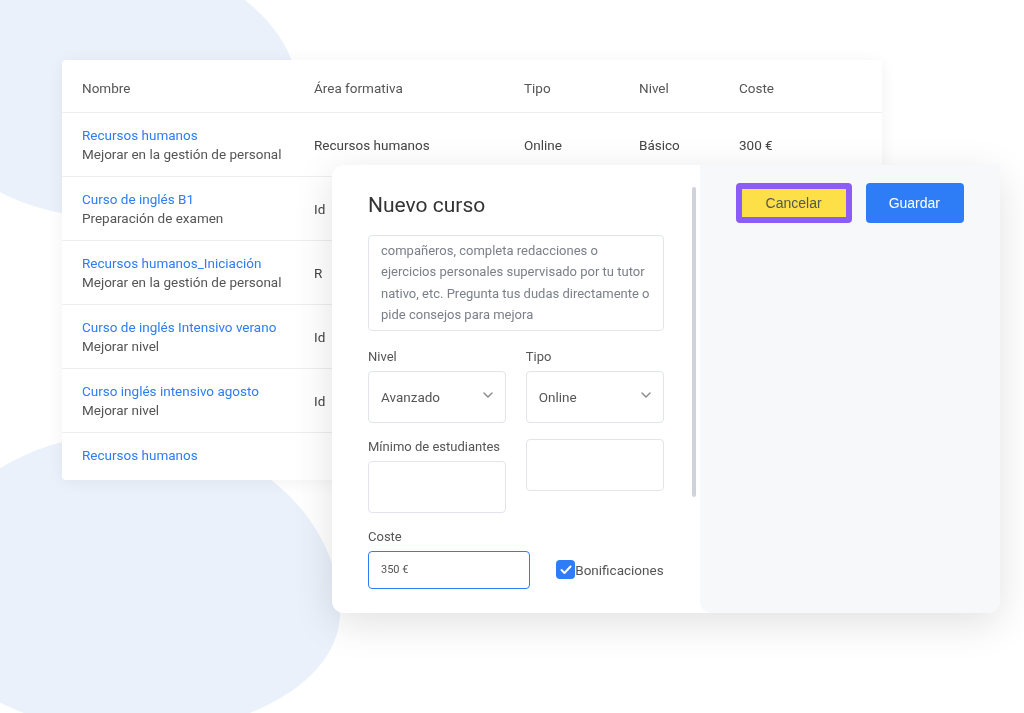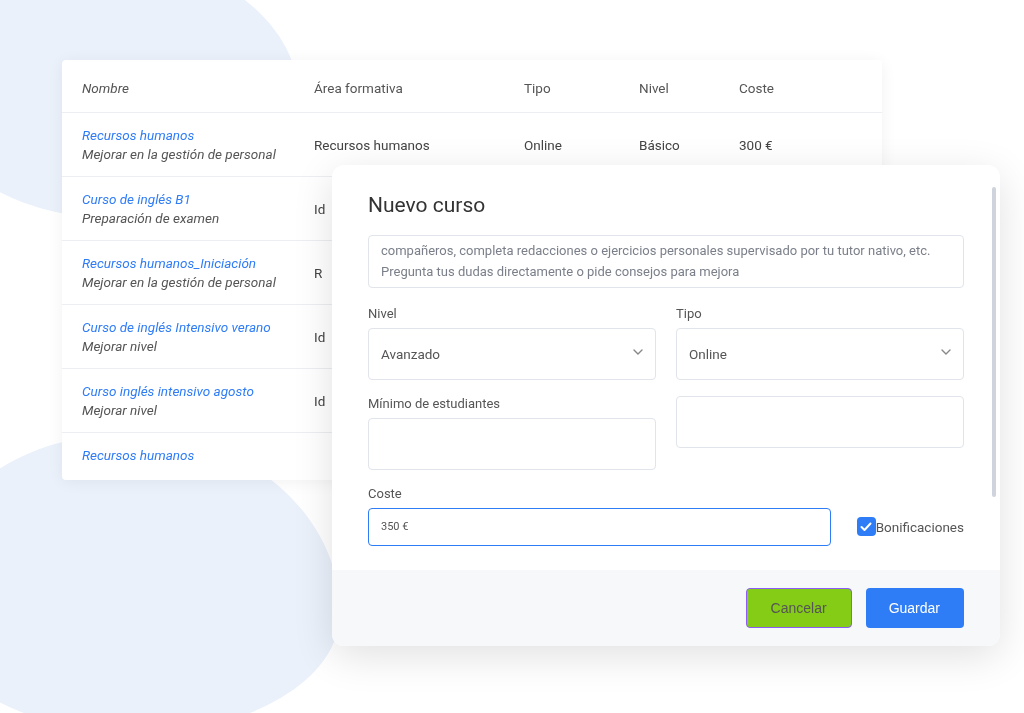--- a/index.html
+++ b/index.html
@@ -42,21 +42,21 @@
       z-index: 1;
       padding: 0;
       overflow: hidden;
     }
     .table-header {
       display: flex;
       padding: 20px 20px 16px 20px;
       color: #555;
       font-size: 13.5px;
     }
-    .col-nombre { flex: 0 0 232px; font-style: italic; }
+    .col-nombre { flex: 0 0 232px; }
     .col-area { flex: 0 0 210px; }
     .col-tipo { flex: 0 0 115px; }
     .col-nivel { flex: 0 0 100px; }
     .col-coste { flex: 1; }
     .table-row {
       display: flex;
       padding: 14px 20px;
       border-top: 1px solid #eceef2;
       font-size: 13.5px;
       color: #444;
@@ -76,21 +76,21 @@
     .modal {
       position: absolute;
       top: 165px;
       left: 332px;
       width: 668px;
       background: #fff;
       border-radius: 12px;
       box-shadow: 0 10px 40px rgba(0,0,0,0.12);
       z-index: 2;
       display: flex;
-      flex-direction: column;
+      flex-direction: row;
     }
     .modal-body {
       padding: 28px 36px 24px 36px;
       position: relative;
     }
     .modal-scrollbar {
       position: absolute;
       right: 4px;
       top: 22px;
       width: 4px;
@@ -194,22 +194,22 @@
       padding: 0 24px;
       border-radius: 4px;
       font-size: 14px;
       display: flex;
       align-items: center;
       justify-content: center;
       cursor: pointer;
       border: none;
     }
     .btn-secondary {
-      background: #84cc16;
-      border: 1px solid #8b5cf6;
+      background: #fde047;
+      border: 6px solid #8b5cf6;
       color: #555;
     }
     .btn-primary {
       background: #2e7cf6;
       color: #fff;
       padding-left: 23px;
     }
   </style>
 </head>
 <body>

